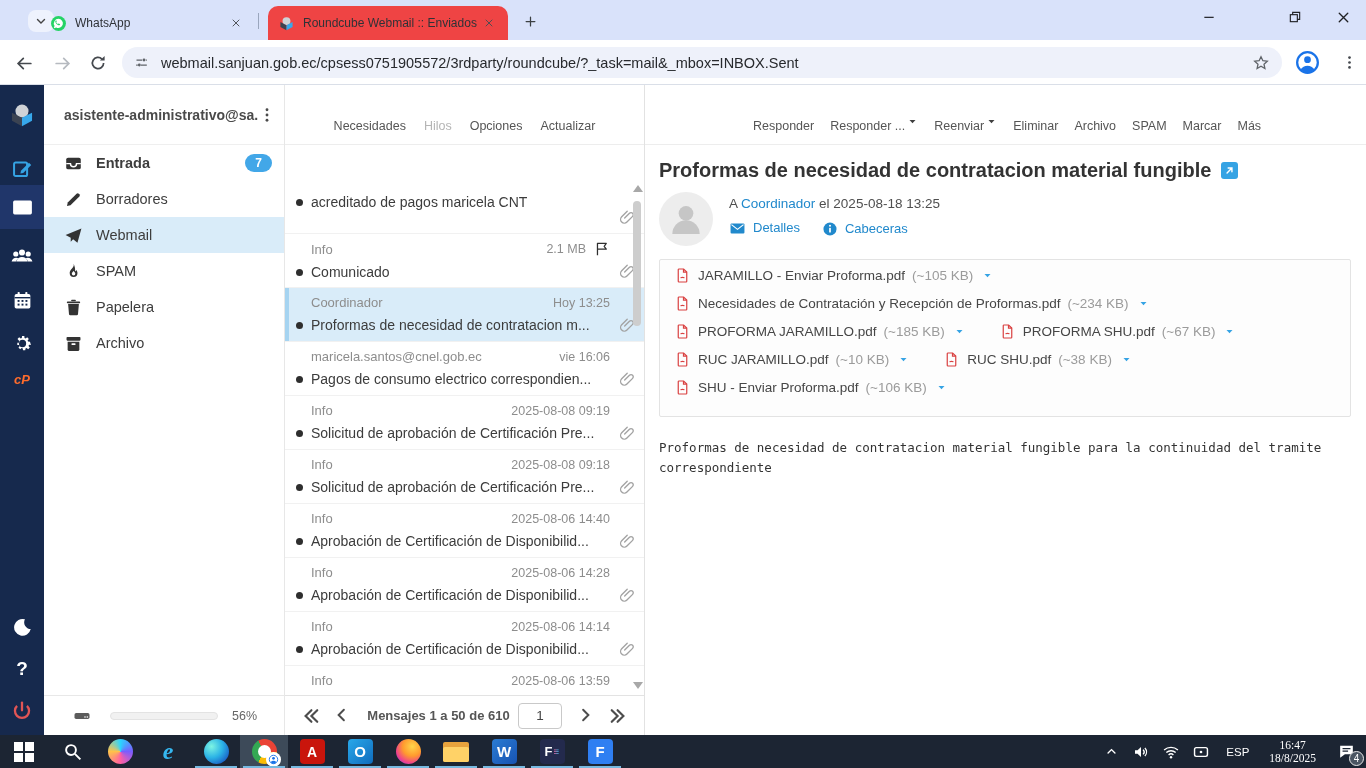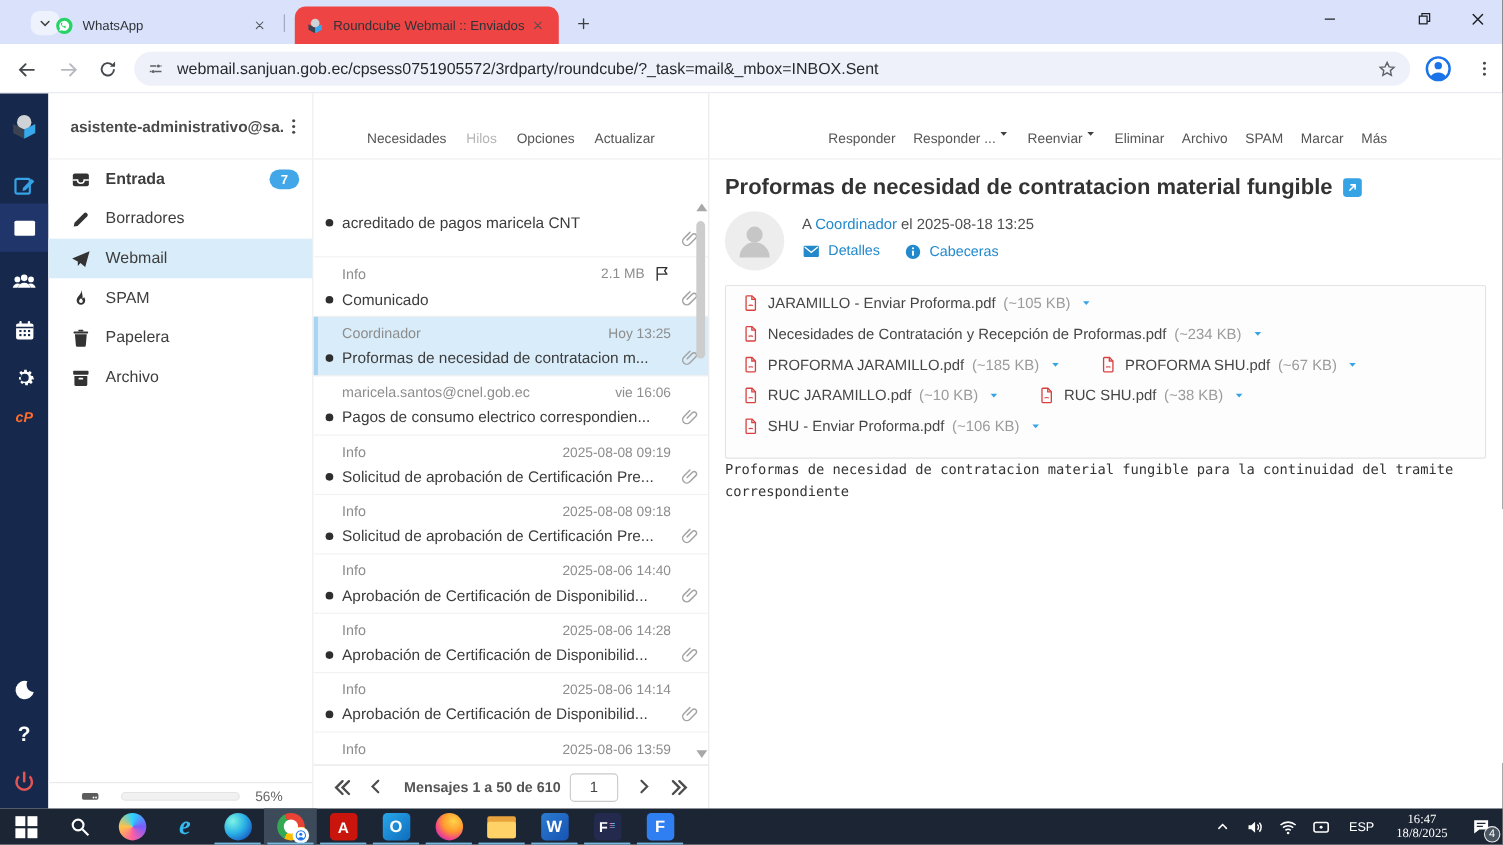--- a/index.html
+++ b/index.html
@@ -49,21 +49,21 @@
   .folderpane{position:absolute;left:44px;top:0;width:241px;height:650px;background:#fff;border-right:1px solid #e7e7e7;}
   .fp-head{position:absolute;left:0;top:0;width:100%;height:60px;display:flex;align-items:center;padding:0 8px 0 20px;border-bottom:1px solid #efefef;}
   .fp-acct{flex:1;font-size:14px;color:#4a4a4a;font-weight:bold;white-space:nowrap;overflow:hidden;}
   .fp-kebab{color:#4a4a4a;}
   .fitem{position:absolute;left:0;width:100%;height:36px;display:flex;align-items:center;padding:0 12px 0 20px;font-size:14.5px;color:#3d3d3d;}
   .fitem .fic{color:#333;width:19px;height:19px;margin-right:13px;flex:0 0 auto;}
   .fitem.selected{background:var(--selection,#d9ecf9);}
   .fitem.bold .flabel{font-weight:bold;}
   .fbadge{margin-left:auto;min-width:27px;height:18px;border-radius:9px;background:var(--badge,#42a7e8);color:#fff;
     font-size:12px;font-weight:bold;display:flex;align-items:center;justify-content:center;padding:0 7px;}
-  .quota{position:absolute;left:0;bottom:0;width:100%;height:24px;border-top:1px solid #e8e8e8;display:flex;align-items:center;padding:0 20px 0 28px;}
+  .quota{position:absolute;left:0;bottom:0;width:100%;height:40px;border-top:1px solid #e8e8e8;display:flex;align-items:center;padding:0 20px 0 28px;}
   .quota .qic{color:#5c5c5c;margin-right:18px;}
   .qbar{width:108px;height:8px;border-radius:4px;background:#f1f1f1;border:1px solid #e3e3e3;overflow:hidden;margin-right:14px;}
   .qfill{height:100%;width:56%;background:var(--quota_fill,#85c6ef);border-radius:4px;}
   .qpct{font-size:12.5px;color:#666;}
 
   
   .listpane{position:absolute;left:285px;top:0;width:360px;height:650px;background:#fff;border-right:1px solid #e2e2e2;}
   .ltoolbar{position:absolute;left:0;top:0;width:100%;height:60px;border-bottom:1px solid #ededed;display:flex;align-items:flex-start;justify-content:center;gap:18px;padding-top:9px;}
   .tbtn{display:flex;flex-direction:column;align-items:center;gap:4px;color:#3f3f3f;font-size:12.5px;}
   .tbtn .tic{width:21px;height:21px;}
@@ -115,21 +115,21 @@
   .srow2{display:flex;align-items:center;gap:22px;margin-top:9px;}
   .slink{display:flex;align-items:flex-start;gap:7px;font-size:13px;color:var(--link,#2189cc);}
   .slink .lic{color:var(--link,#2189cc);}
   .attbox{margin-top:13px;width:692px;border:1px solid #e3e3e3;border-radius:2px;background:#fdfdfd;padding:7px 14px 9px 14px;}
   .attrow{display:flex;align-items:flex-start;height:28px;gap:34px;}
   .att{display:flex;align-items:center;gap:7px;}
   .att .pdfic{color:var(--pdf_red,#d94141);flex:0 0 auto;}
   .attname{font-size:13.5px;color:#464646;}
   .attsize{font-size:13.5px;color:#9b9b9b;}
   .att .acaret{color:var(--accent,#35a3e4);margin-left:2px;}
-  .mailbody{font-family:"DejaVu Sans Mono","Liberation Mono",monospace;font-size:12.5px;color:#333;line-height:20px;}
+  .mailbody{margin-top:21px;font-family:"DejaVu Sans Mono","Liberation Mono",monospace;font-size:12.5px;color:#333;line-height:20px;}
 
   
   .taskbar{position:absolute;left:0;top:735px;width:1366px;height:33px;background:#1c2533;display:flex;align-items:center;}
   .tslot{width:48px;height:33px;display:flex;align-items:center;justify-content:center;position:relative;flex:0 0 auto;}
   .tslot.running::after{content:"";position:absolute;left:3px;right:3px;bottom:0;height:2px;background:#76b9e0;}
   .tslot.focused{background:#3d4a59;}
   .winflag{display:grid;grid-template-columns:9px 9px;grid-template-rows:9px 9px;gap:2px;}
   .winflag div{background:#fff;}
   .appic{width:25px;height:25px;border-radius:4px;display:flex;align-items:center;justify-content:center;color:#fff;font-weight:bold;font-size:15px;}
   .ic-copilot{border-radius:50%;background:conic-gradient(#2bd4ff,#7a5cff,#ff5fa2,#ffc24a,#2bd4ff);}

